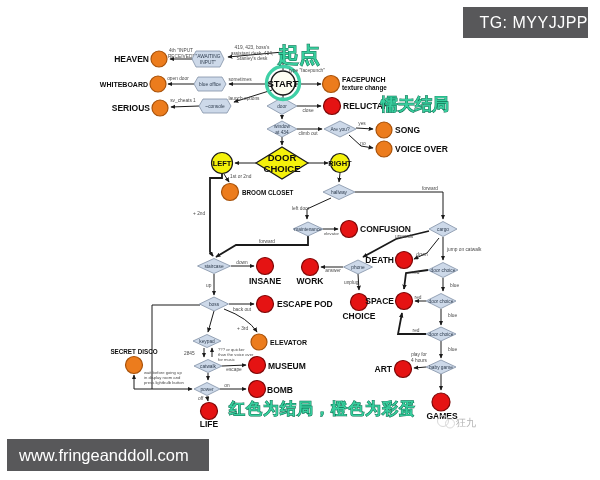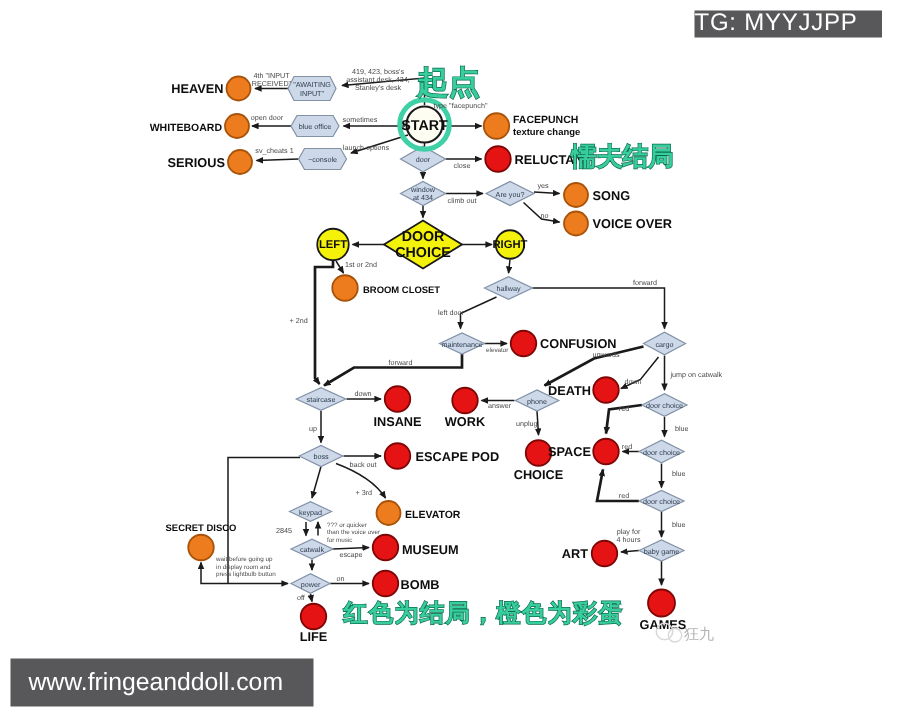--- a/index.html
+++ b/index.html
@@ -1,20 +1,20 @@
 <!DOCTYPE html>
 <html><head>
 <meta charset="utf-8">
 <style>
   html,body{margin:0;padding:0;background:#fff;}
   .stage{position:relative;width:600px;height:480px;background:#ffffff;overflow:hidden;
          font-family:"Liberation Sans",sans-serif;}
   .badge{position:absolute;background:#58585a;color:#fff;display:flex;align-items:center;
          font-family:"Liberation Sans",sans-serif;}
-  #tg-badge{left:463px;top:7px;width:125px;height:18px;font-size:16px;justify-content:flex-start;letter-spacing:.5px;}
+  #tg-badge{left:463px;top:7px;width:125px;height:31px;font-size:16px;justify-content:flex-end;letter-spacing:.5px;}
   #site-badge{left:7px;top:439px;width:202px;height:32px;font-size:16.5px;padding-left:12px;box-sizing:border-box;}
   svg{position:absolute;left:0;top:0;}
   
   .egg{fill:#ec7c1d;stroke:#a8520a;stroke-width:1.2;}
   .end{fill:#e51313;stroke:#7e0606;stroke-width:1.2;}
   .ynode{fill:#f4f10b;stroke:#1a1a1a;stroke-width:1.2;}
   .dec{fill:#cdd9e9;stroke:#8191a6;stroke-width:0.8;}
   .startnode{fill:#fdfdf2;stroke:#1a1a1a;stroke-width:1.4;}
   .ring{fill:none;stroke:#3fd0a6;stroke-width:3.4;}
   .c{stroke:#1a1a1a;stroke-width:1;fill:none;marker-end:url(#ah);}

